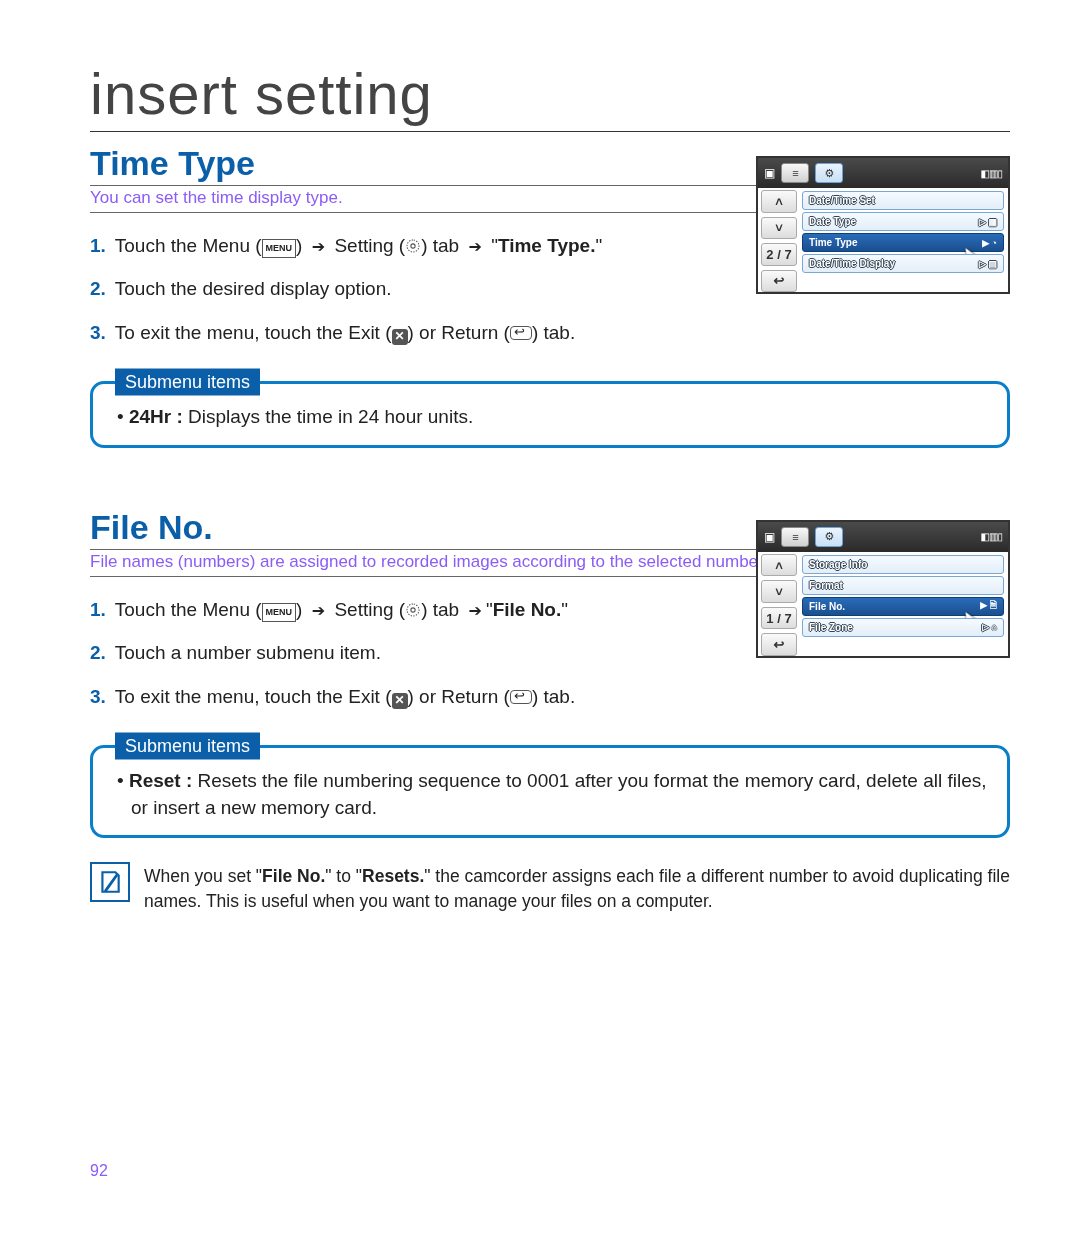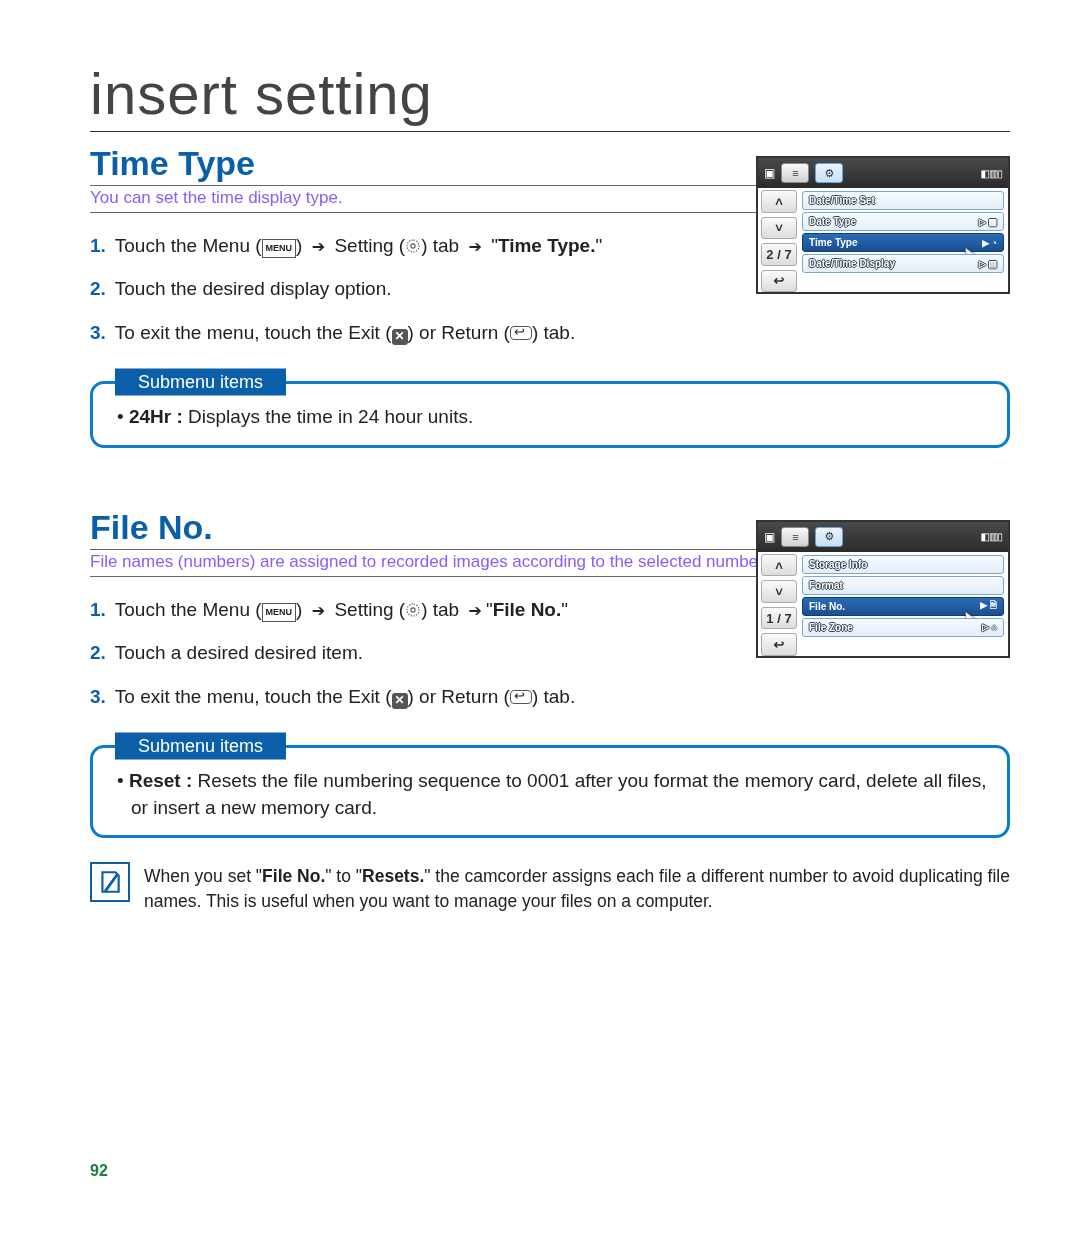--- a/index.html
+++ b/index.html
@@ -92,41 +92,41 @@
     padding: 14px 20px 14px 20px;
     margin-top: 34px;
     position: relative;
   }
   .sub-label {
     position: absolute;
     top: -2px; left: 22px;
     background: #0a5fa8;
     color: #fff;
     font-size: 18px;
-    padding: 3px 23px;
+    padding: 3px 10px;
     transform: translateY(-50%);
   }
   .sub-box ul { list-style: none; padding-left: 4px; margin-top: 6px; }
   .sub-box li { font-size: 19px; line-height: 1.4; text-indent: -14px; padding-left: 14px; }
   .sub-box li::before { content: "• "; }
 
   .note-row { display: flex; align-items: flex-start; gap: 14px; margin-top: 24px; }
   .note-icon {
     width: 40px; height: 40px;
     border: 2px solid #0a5fa8;
     display: flex; align-items: center; justify-content: center;
     flex-shrink: 0;
   }
   .note-icon svg { width: 26px; height: 26px; }
   .note-text { font-size: 17.5px; line-height: 1.4; padding-top: 2px; }
 
   .page-num {
     position: absolute;
     left: 90px; bottom: 55px;
-    font-size: 16px; color: #15803d; font-weight: bold;
+    font-size: 16px; color: #8b5cf6;
   }
 
   
   .lcd {
     position: absolute;
     right: 0; top: 12px;
     width: 254px; height: 138px;
     border: 2px solid #333;
     background: #fff;
     font-family: Arial, sans-serif;
@@ -272,21 +272,21 @@
   <div class="sec-desc">File names (numbers) are assigned to recorded images according to the selected numbering option.</div>
 
   <ol class="steps">
     <li>
       <span class="num">1.</span>
       <span>Touch the Menu (</span><span class="icon-box">MENU</span><span>) </span><span class="arrow">➔</span><span> Setting (</span><svg class="icon-gear" viewBox="0 0 24 24">
           <path fill="none" stroke="#555" stroke-width="1.6" stroke-dasharray="2,2" d="M12 3a9 9 0 1 0 0 18 9 9 0 0 0 0-18z"></path>
           <circle cx="12" cy="12" r="3.2" fill="none" stroke="#555" stroke-width="1.6"></circle>
         </svg><span>) tab </span><span class="arrow">➔</span><span>"</span><span class="b">File No.</span><span>"</span>
     </li>
-    <li><span class="num">2.</span> <span>Touch a desired desired item.</span></li>
+    <li><span class="num">2.</span> <span>Touch a number submenu item.</span></li>
     <li>
       <span class="num">3.</span>
       <span>To exit the menu, touch the Exit (</span><span class="icon-x">✕</span><span>) or Return (</span><span class="icon-return"></span><span>) tab.</span>
     </li>
   </ol>
 
   <div class="lcd">
     <div class="topbar">
       <span class="tb-cam">▣</span>
       <span class="tb-btn">≡</span>

